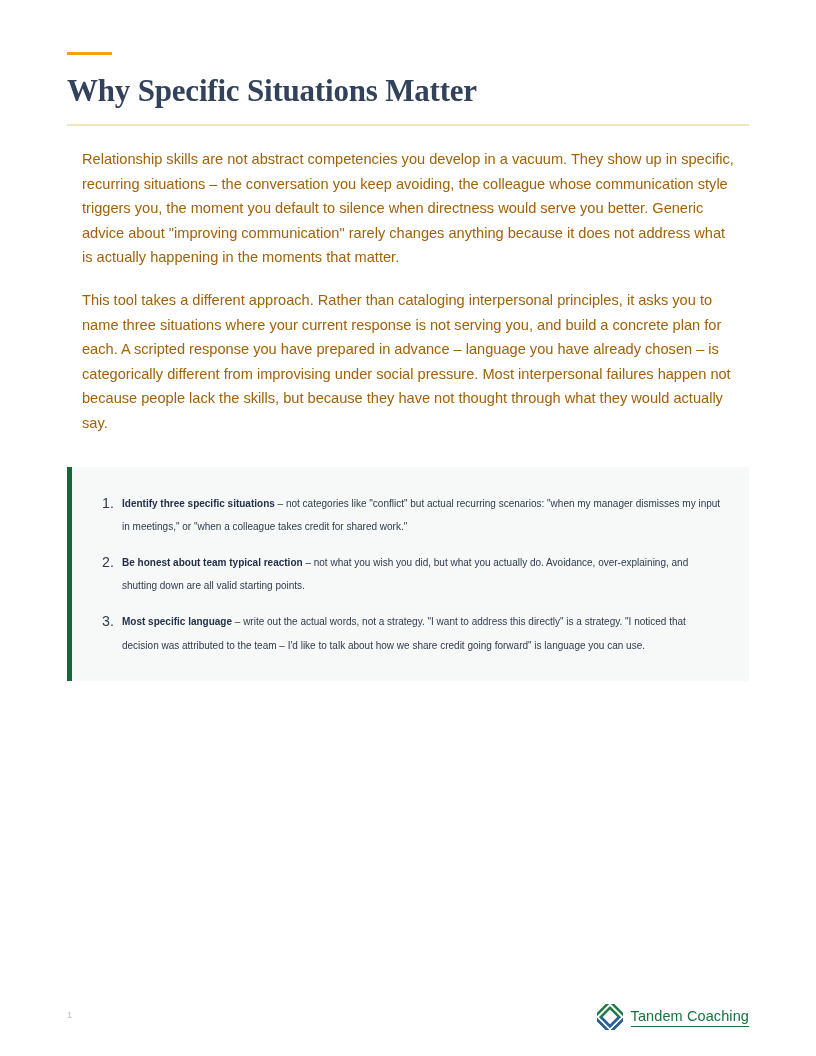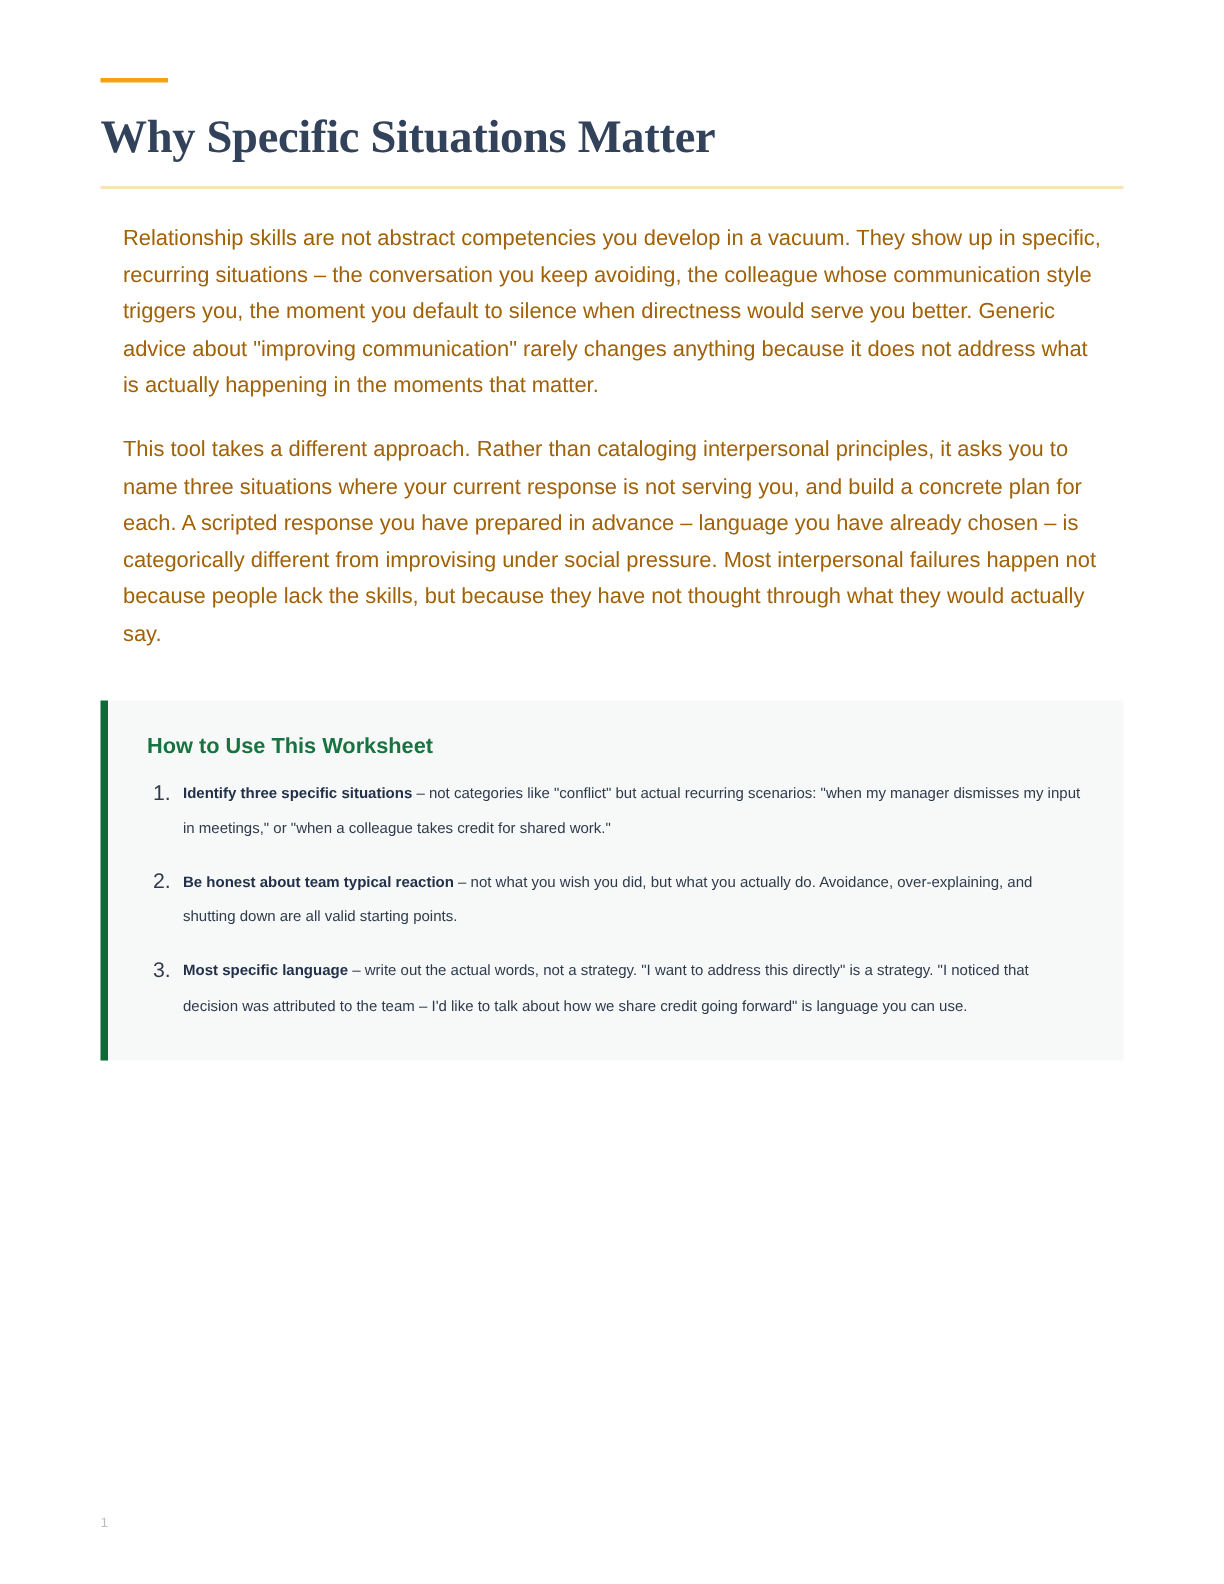--- a/index.html
+++ b/index.html
@@ -161,27 +161,44 @@
 
     <h1 class="page-title">Why Specific Situations Matter</h1>
 
     <div class="title-rule"></div>
 
     <p class="para p1">Relationship skills are not abstract competencies you develop in a vacuum. They show up in specific, recurring situations – the conversation you keep avoiding, the colleague whose communication style triggers you, the moment you default to silence when directness would serve you better. Generic advice about "improving communication" rarely changes anything because it does not address what is actually happening in the moments that matter.</p>
 
     <p class="para p2">This tool takes a different approach. Rather than cataloging interpersonal principles, it asks you to name three situations where your current response is not serving you, and build a concrete plan for each. A scripted response you have prepared in advance – language you have already chosen – is categorically different from improvising under social pressure. Most interpersonal failures happen not because people lack the skills, but because they have not thought through what they would actually say.</p>
 
     <div class="callout">
-      <div class="callout-title">How to Use This Worksheet</div>
       <ol class="callout-list">
         <li><span class="lead">Identify three specific situations</span><span> – not categories like "conflict" but actual recurring scenarios: "when my manager dismisses my input in meetings," or "when a colleague takes credit for shared work."</span></li>
         <li><span class="lead">Be honest about team typical reaction</span><span> – not what you wish you did, but what you actually do. Avoidance, over-explaining, and shutting down are all valid starting points.</span></li>
         <li><span class="lead">Most specific language</span><span> – write out the actual words, not a strategy. "I want to address this directly" is a strategy. "I noticed that decision was attributed to the team – I'd like to talk about how we share credit going forward" is language you can use.</span></li>
       </ol>
     </div>
 
   </div>
 
   <div class="footer">
     <div class="page-number">1</div>
+    <div class="brand">
+      <svg class="brand-mark" viewBox="0 0 52 52" aria-hidden="true">
+        <g transform="translate(26,26) rotate(45) translate(-26,-26)">
+          <rect x="4" y="4" width="44" height="44" fill="none" stroke="#1f7a45" stroke-width="5"></rect>
+          <rect x="13" y="13" width="26" height="26" fill="none" stroke="#1f7a45" stroke-width="5"></rect>
+        </g>
+        <g transform="translate(26,26) rotate(45) translate(-26,-26)" clip-path="url(#halfclip)">
+          <rect x="4" y="4" width="44" height="44" fill="none" stroke="#2d5f9e" stroke-width="5"></rect>
+          <rect x="13" y="13" width="26" height="26" fill="none" stroke="#2d5f9e" stroke-width="5"></rect>
+        </g>
+        <defs>
+          <clipPath id="halfclip">
+            <polygon points="52,0 52,52 0,52"></polygon>
+          </clipPath>
+        </defs>
+      </svg>
+      <span class="brand-text">Tandem Coaching</span>
+    </div>
   </div>
 
 </div>
 
 </body></html>

